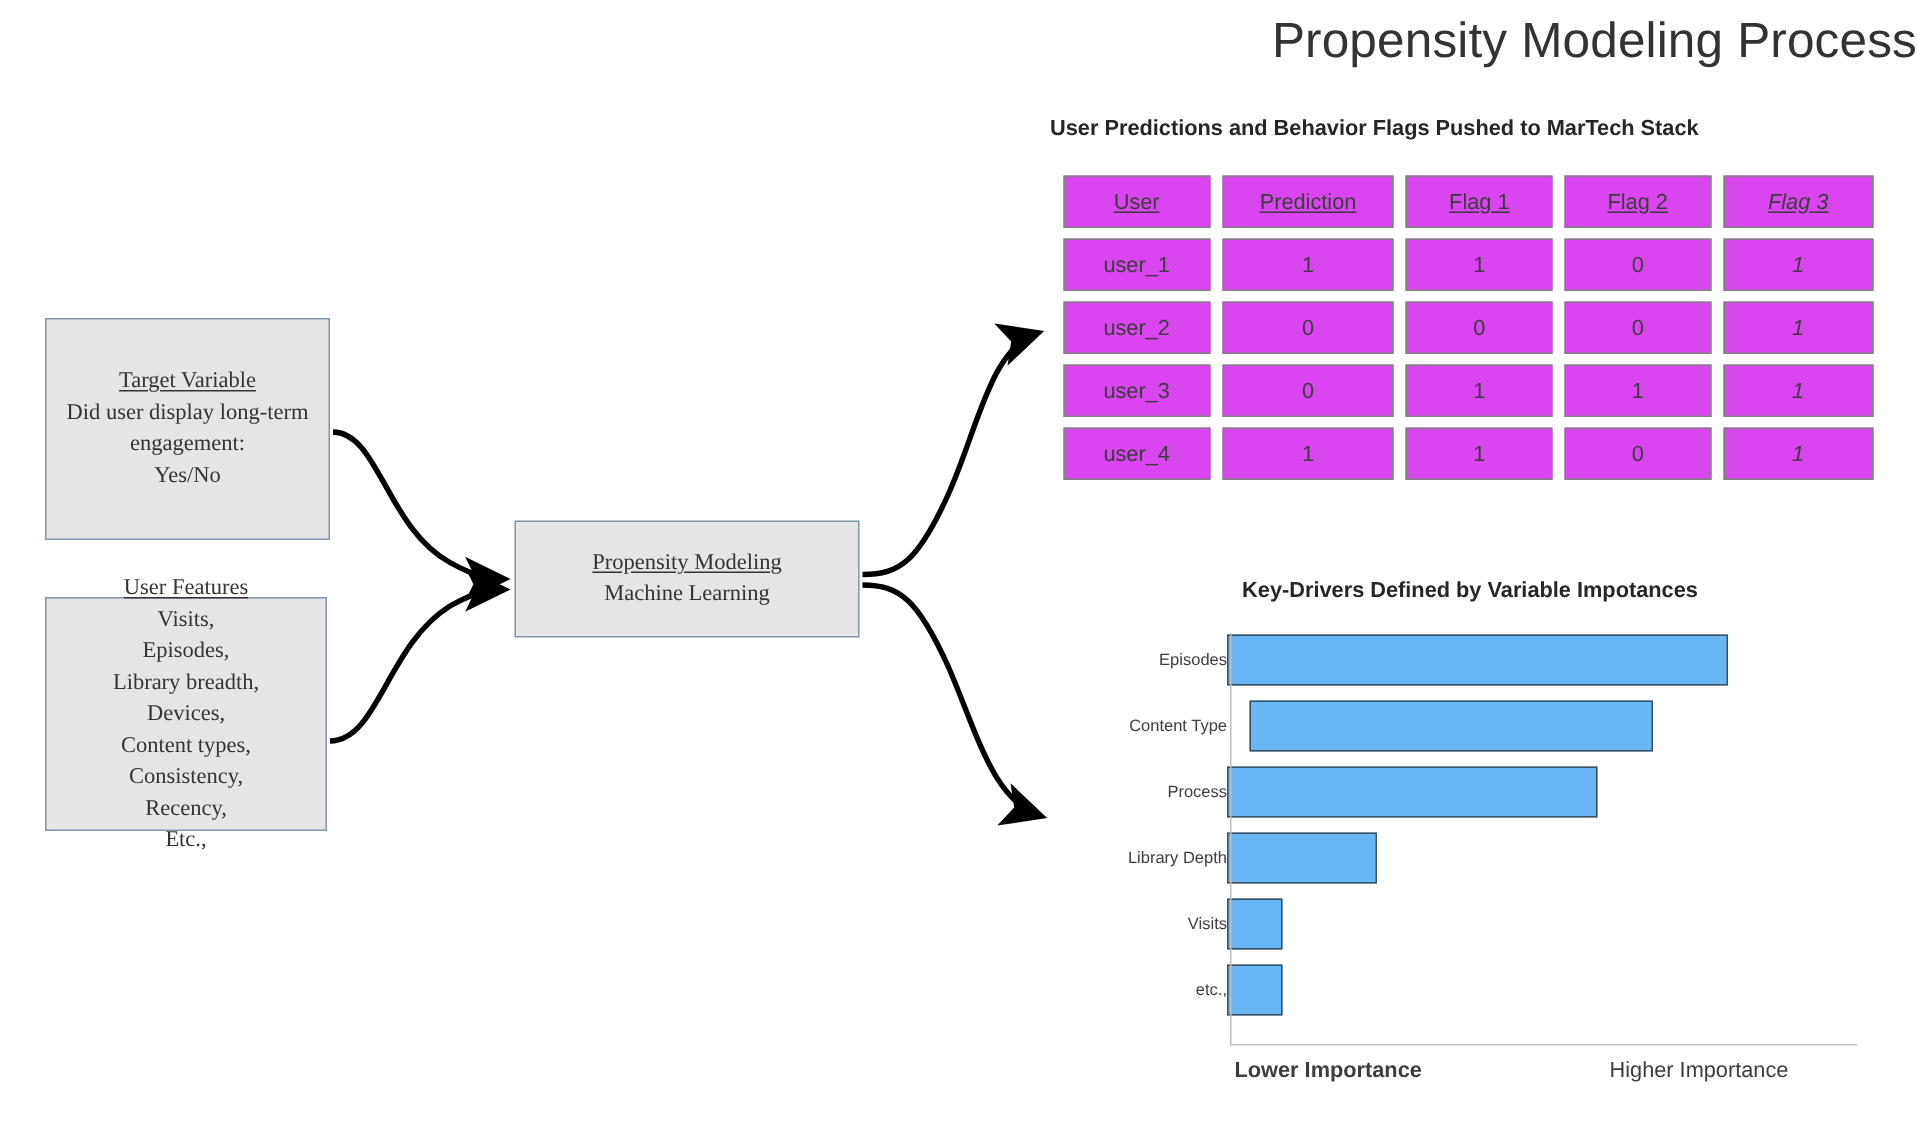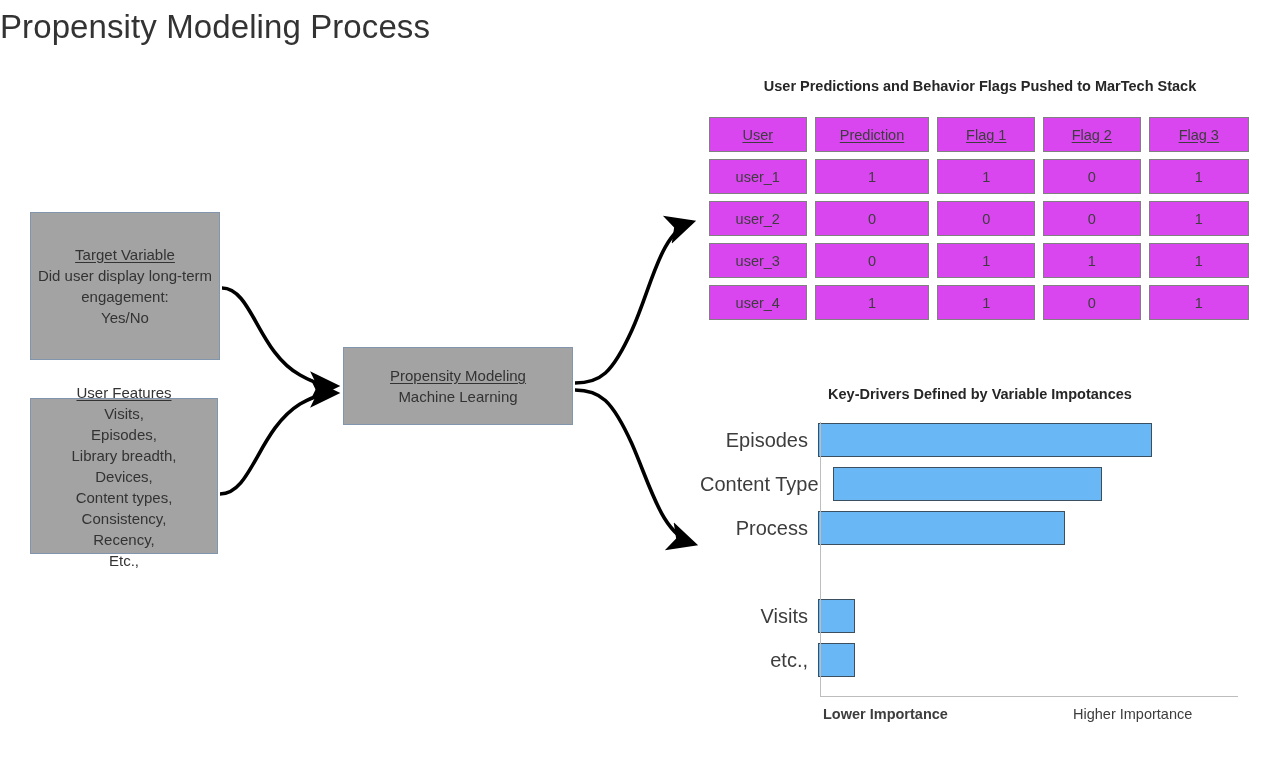--- a/index.html
+++ b/index.html
@@ -19,41 +19,42 @@
     overflow: hidden;
     background: #ffffff;
   }
 
   
   #page-title {
     position: absolute;
     left: 0;
     top: 8px;
     width: 1278px;
-    text-align: left;
+    text-align: right;
     font-size: 33px;
     font-weight: 400;
     color: #333333;
     letter-spacing: 0.1px;
   }
 
   
   .proc-box {
     position: absolute;
     box-sizing: border-box;
-    background: #a3a3a3;
+    background: #e5e5e5;
     border: 1px solid #8196ac;
     display: flex;
     flex-direction: column;
     align-items: center;
     justify-content: center;
     text-align: center;
     font-size: 15px;
     line-height: 21px;
     color: #333333;
+    font-family: Liberation Serif, serif;
   }
   .proc-box .bx-head {
     text-decoration: underline;
     text-underline-offset: 2px;
   }
   .proc-box .bx-line { white-space: pre-line; }
 
   #box-target   { left: 30px;  top: 212px; width: 190px; height: 148px; }
   #box-features { left: 30px;  top: 398px; width: 188px; height: 156px; }
   #box-model    { left: 343px; top: 347px; width: 230px; height:  78px; }
@@ -66,21 +67,20 @@
     height: 761px;
     pointer-events: none;
   }
 
   
   #table-title {
     position: absolute;
     left: 700px;
     top: 78px;
     width: 560px;
-    text-align: center;
     font-size: 14.5px;
     font-weight: bold;
     color: #262626;
   }
   #pred-table {
     position: absolute;
     left: 709px;
     top: 117px;
     width: 540px;
   }
@@ -97,21 +97,21 @@
     display: flex;
     align-items: center;
     justify-content: center;
     font-size: 14.5px;
     color: #3d3d3d;
   }
   .tbl-cell.c0 { width: 101px; }
   .tbl-cell.c1 { width: 119px; }
   .tbl-cell.c2 { width: 101px; }
   .tbl-cell.c3 { width: 101px; }
-  .tbl-cell.c4 { width: 104px; }
+  .tbl-cell.c4 { width: 104px; font-style: italic; }
   .tbl-row.head .tbl-cell span {
     text-decoration: underline;
     text-underline-offset: 2px;
   }
 
   
   #chart-title {
     position: absolute;
     left: 700px;
     top: 386px;
@@ -138,23 +138,22 @@
     position: absolute;
     left: 0;
     height: 44px;
     width: 545px;
     display: flex;
     align-items: center;
   }
   .chart-label {
     width: 118px;
     text-align: right;
-    padding-right: 10px;
     box-sizing: border-box;
-    font-size: 20px;
+    font-size: 11px;
     color: #3d3d3d;
     white-space: nowrap;
   }
   .chart-bar-wrap {
     position: relative;
     flex: 1;
     height: 44px;
     display: flex;
     align-items: center;
   }
@@ -306,20 +305,26 @@
           <div class="chart-bar-wrap">
             <div class="chart-bar" style="width: 269.192px; background: rgb(106, 183, 245); border-color: rgb(60, 79, 94);"></div>
           </div>
         </div>
         <div class="chart-row" style="top: 88px;">
           <div class="chart-label">Process</div>
           <div class="chart-bar-wrap">
             <div class="chart-bar" style="width: 247.456px; background: rgb(106, 183, 245); border-color: rgb(60, 79, 94);"></div>
           </div>
         </div>
+        <div class="chart-row" style="top: 132px;">
+          <div class="chart-label">Library Depth</div>
+          <div class="chart-bar-wrap">
+            <div class="chart-bar" style="width: 100.32px; background: rgb(106, 183, 245); border-color: rgb(60, 79, 94);"></div>
+          </div>
+        </div>
         <div class="chart-row" style="top: 176px;">
           <div class="chart-label">Visits</div>
           <div class="chart-bar-wrap">
             <div class="chart-bar" style="width: 36.784px; background: rgb(106, 183, 245); border-color: rgb(60, 79, 94);"></div>
           </div>
         </div>
         <div class="chart-row" style="top: 220px;">
           <div class="chart-label">etc.,</div>
           <div class="chart-bar-wrap">
             <div class="chart-bar" style="width: 36.784px; background: rgb(106, 183, 245); border-color: rgb(60, 79, 94);"></div>

